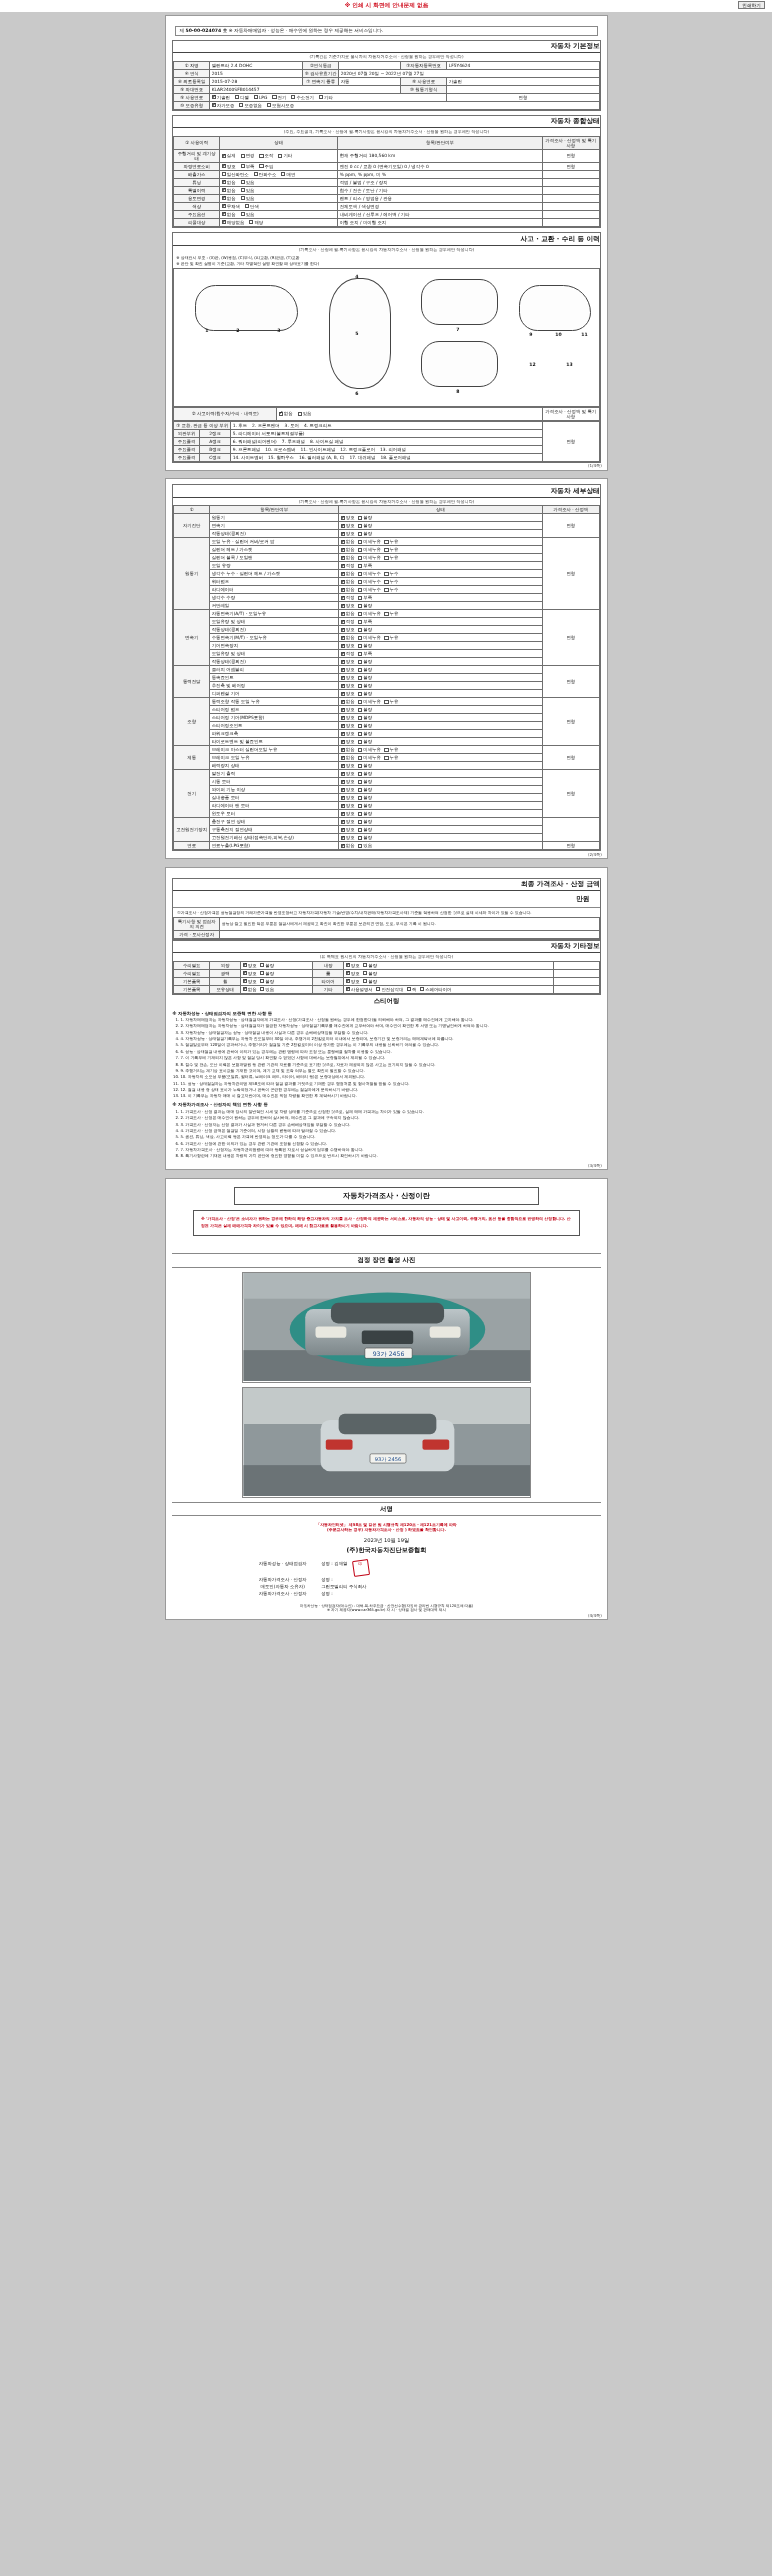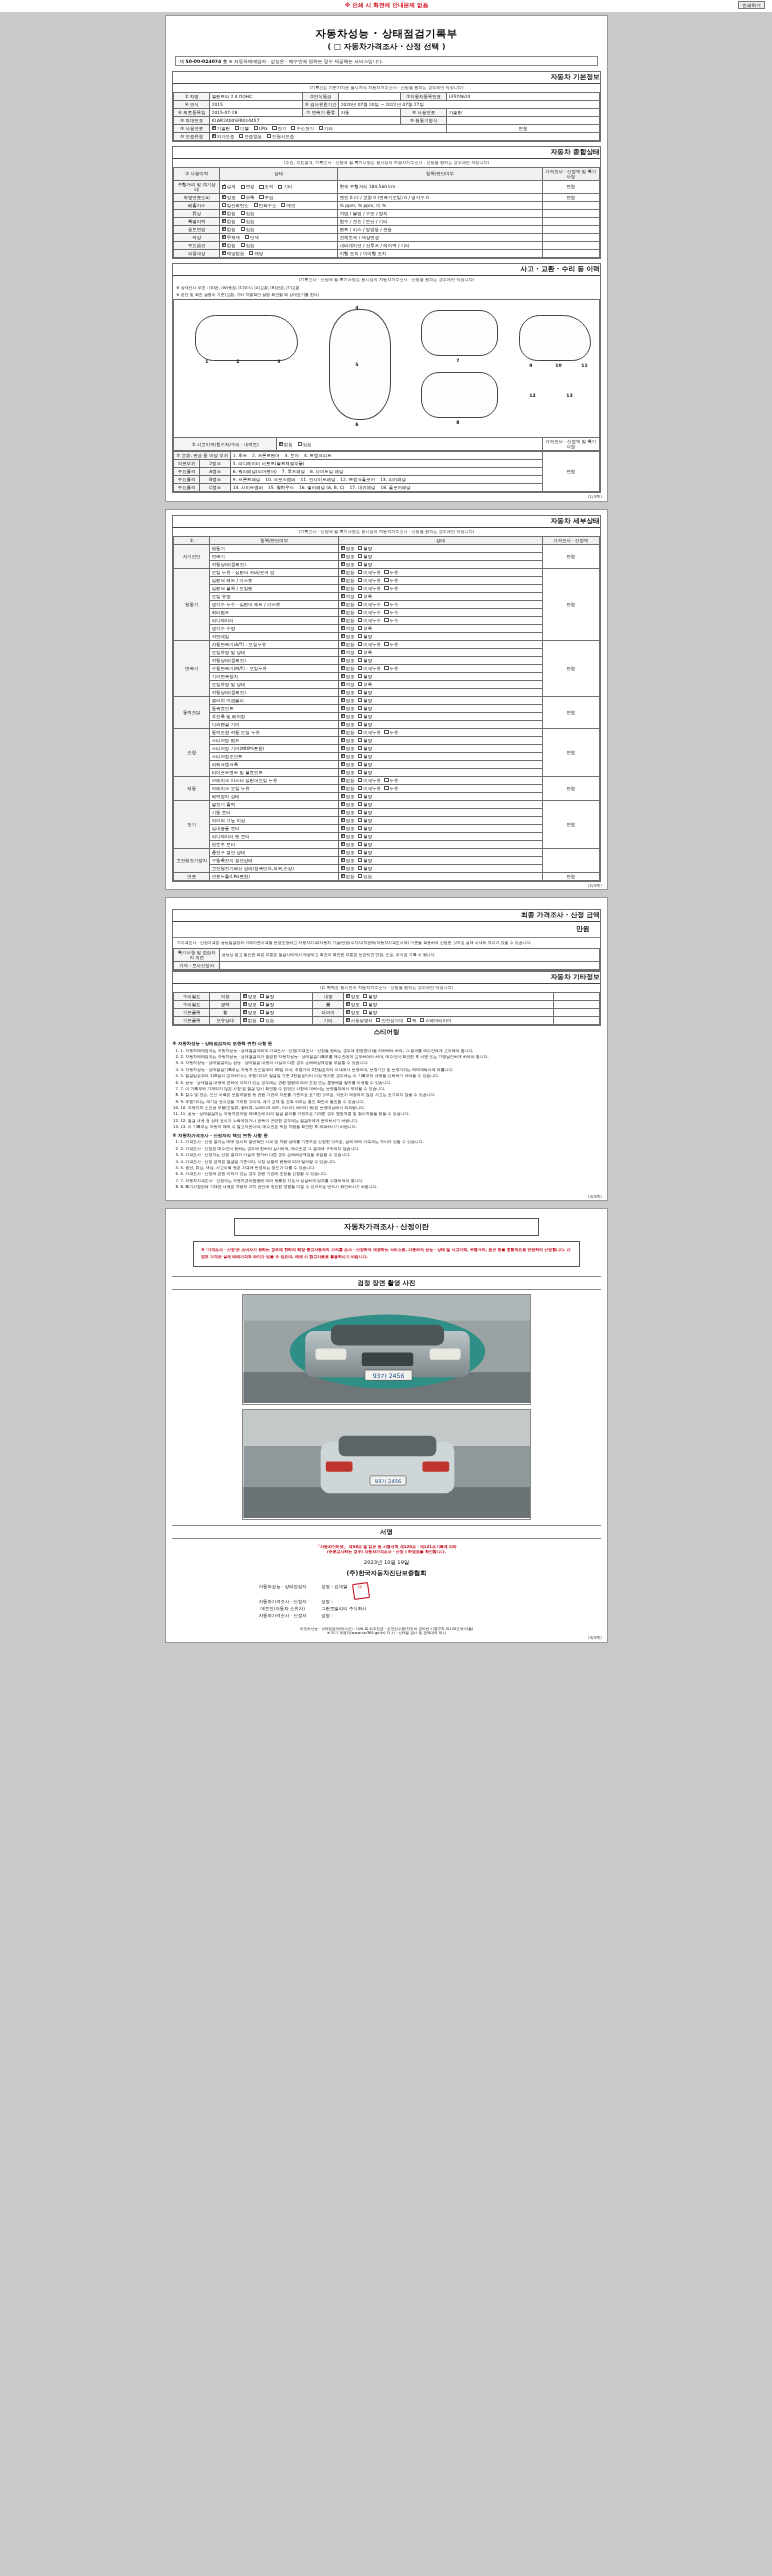--- a/index.html
+++ b/index.html
@@ -75,38 +75,34 @@
     display:inline-block; width:15.5px; height:15.5px; border:1px solid #c00014; color:#c00014;
     border-radius:1.5px; font-size:3.6px; line-height:1.05; text-align:center; padding-top:2.1px;
     transform:rotate(-8deg);
   }
   .kv { display:flex; font-size:4.4px; line-height:1.6; }
   .kv .k { width:46px; text-align:center; }
   .framebox { border:1px solid #555; padding:5.2px 7.2px; margin:5.2px 20.6px; }
   .center { text-align:center; }
   .bandtitle {
     border:0.5px solid #555; text-align:center; font-size:7.2px; font-weight:bold;
-    padding:3.1px 0; margin:3.1px 62px 5.2px 62px;font-family:Liberation Serif, serif;
+    padding:3.1px 0; margin:3.1px 62px 5.2px 62px;
   }
 </style>
 </head>
 <body>
 
 <div class="topbar">
   <span class="redtxt">※ 인쇄 시 화면에 안내문제 없음</span>
   <button class="print-btn">인쇄하기</button>
 </div>
 
 <div class="page first">
   <span class="pg-no">(1/4쪽)</span>
 
-  <div class="doc-title">
-    <div class="l1">자동차성능 · 상태점검기록부</div>
-    <div class="l2">( □ 자동차가격조사 · 산정 선택 )</div>
-  </div>
 
   <div class="rulebar">
     <span>제</span>
     <b>50-00-024074</b>
     <span>호   ※ 자동차매매업자 · 성능은 · 매수인에 원하는 경우 제공해는 서비스입니다.</span>
   </div>
 
   <div class="boxwrap">
     <div class="sec-head">자동차 기본정보</div>
     <div class="sec-sub">(기록간은 기준가치료 물시자의 자동차거주소서 · 산정을 원하는 경우에만 작성니다)</div>
@@ -663,21 +659,21 @@
       </div>
   </div>
 </div>
 
 <div class="page">
   <span class="pg-no">(4/4쪽)</span>
 
   <div class="bandtitle">자동차가격조사 · 산정이란</div>
   <div class="framebox small redbold" style="line-height:1.7">※ '가격조사 · 산정'은 소비자가 원하는 경우에 한하여 해당 중고자동차의 가치를 조사 · 산정하여 제공하는 서비스로, 자동차의 성능 · 상태 및 사고이력, 주행거리, 옵션 등을 종합적으로 반영하여 산정합니다. 산정된 가격은 실제 매매가격과 차이가 있을 수 있으며, 매매 시 참고자료로 활용하시기 바랍니다.</div>
 
-  <div class="sec-title-band" style="border-top:0.5px solid #888; border-bottom:0.5px solid #888; margin-top:9px">검정 장면 촬영 사진</div>
+  <div class="sec-title-band" style="border-top:0.5px solid #888; border-bottom:0.5px solid #888; margin-top:17px">검정 장면 촬영 사진</div>
 
   <div class="photo-box">
     <svg viewBox="0 0 560 210" width="289" height="108" role="img" aria-label="front view" style="font-size:10px">
       <defs>
         <linearGradient id="g1" x1="0" y1="0" x2="0" y2="1">
           <stop offset="0%" stop-color="#bcc5c8"></stop>
             <stop offset="100%" stop-color="#7d878a"></stop>
         </linearGradient>
       </defs>
       <rect width="560" height="210" fill="#9aa2a4"></rect>

